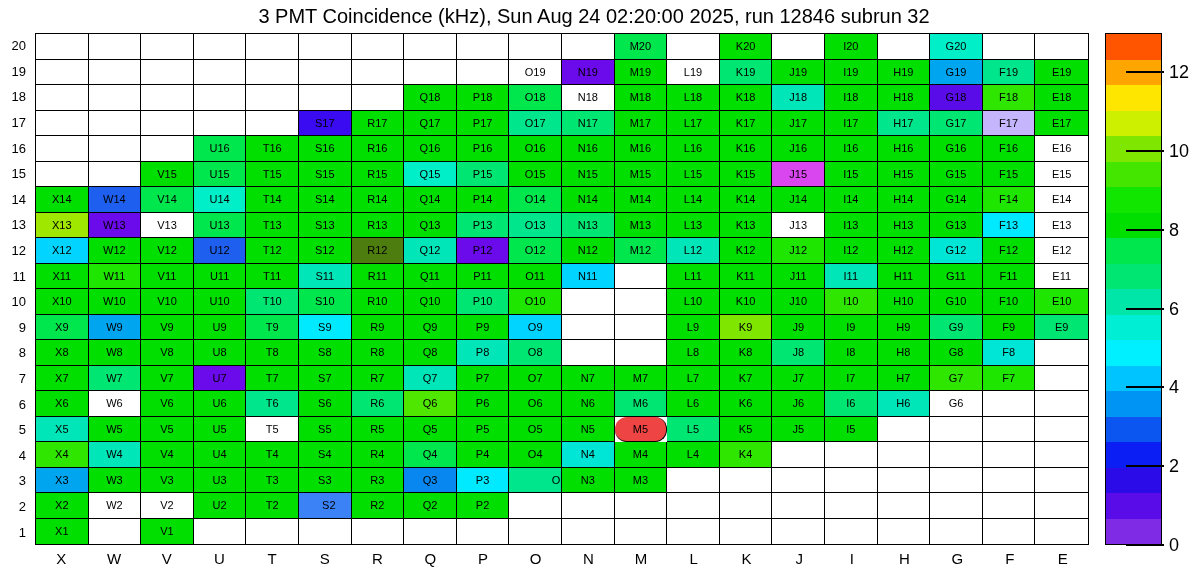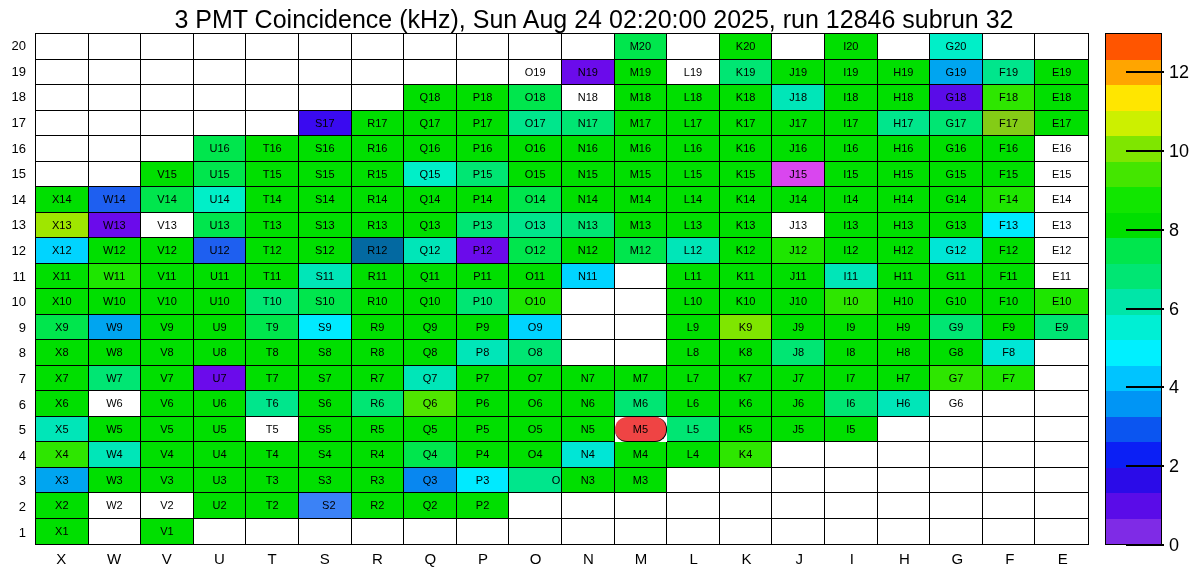--- a/index.html
+++ b/index.html
@@ -1,19 +1,19 @@
 <!DOCTYPE html>
 <html><head>
 <meta charset="utf-8">
 <style>
   html,body{margin:0;padding:0;background:#fff;}
   .canvas{position:relative;width:1196px;height:572px;background:#fff;
           font-family:"Liberation Sans",sans-serif;color:#000;overflow:hidden;}
   .title{position:absolute;top:5px;left:0;width:1188px;text-align:center;
-         font-size:25px;letter-spacing:0px;}
+         font-size:20px;letter-spacing:0px;}
   .yaxis{position:absolute;left:0;top:33px;width:28px;height:512px;
          display:flex;flex-direction:column;}
   .ylab{flex:1;display:flex;align-items:center;justify-content:flex-end;
         font-size:13px;padding-right:2px;}
   .grid{position:absolute;left:35px;top:33px;width:1054px;height:512px;
         border:1px solid #000;box-sizing:border-box;display:grid;
         grid-template-columns:repeat(20,1fr);grid-template-rows:repeat(20,1fr);}
   .cell{border-right:1px solid #000;border-bottom:1px solid #000;
         box-sizing:border-box;display:flex;align-items:center;justify-content:center;
         font-size:11px;background:#fff;overflow:hidden;}
@@ -128,21 +128,21 @@
       <div class="cell" style="background: rgb(0, 223, 0);">P17</div>
       <div class="cell" style="background: rgb(0, 230, 140);">O17</div>
       <div class="cell" style="background: rgb(0, 230, 115);">N17</div>
       <div class="cell" style="background: rgb(0, 223, 0);">M17</div>
       <div class="cell" style="background: rgb(0, 223, 0);">L17</div>
       <div class="cell" style="background: rgb(0, 223, 0);">K17</div>
       <div class="cell" style="background: rgb(0, 223, 0);">J17</div>
       <div class="cell" style="background: rgb(0, 223, 0);">I17</div>
       <div class="cell" style="background: rgb(0, 230, 140);">H17</div>
       <div class="cell" style="background: rgb(0, 230, 115);">G17</div>
-      <div class="cell" style="background: #84cc16;">F17</div>
+      <div class="cell" style="background: #c4b5fd;">F17</div>
       <div class="cell" style="background: rgb(0, 223, 0);">E17</div>
       <div class="cell"></div>
       <div class="cell"></div>
       <div class="cell"></div>
       <div class="cell" style="background: rgb(0, 230, 77);">U16</div>
       <div class="cell" style="background: rgb(0, 223, 0);">T16</div>
       <div class="cell" style="background: rgb(0, 223, 0);">S16</div>
       <div class="cell" style="background: rgb(0, 223, 0);">R16</div>
       <div class="cell" style="background: rgb(0, 223, 0);">Q16</div>
       <div class="cell" style="background: rgb(0, 223, 0);">P16</div>
@@ -216,21 +216,21 @@
       <div class="cell" style="background: rgb(0, 223, 0);">H13</div>
       <div class="cell" style="background: rgb(0, 223, 0);">G13</div>
       <div class="cell" style="background: rgb(0, 234, 255);">F13</div>
       <div class="cell" style="background: rgb(255, 255, 255);">E13</div>
       <div class="cell" style="background: rgb(0, 212, 255);">X12</div>
       <div class="cell" style="background: rgb(0, 223, 0);">W12</div>
       <div class="cell" style="background: rgb(0, 223, 0);">V12</div>
       <div class="cell" style="background: rgb(30, 95, 240);">U12</div>
       <div class="cell" style="background: rgb(0, 223, 0);">T12</div>
       <div class="cell" style="background: rgb(0, 223, 0);">S12</div>
-      <div class="cell" style="background: #0369a1;">R12</div>
+      <div class="cell" style="background: #4d7c0f;">R12</div>
       <div class="cell" style="background: rgb(0, 230, 184);">Q12</div>
       <div class="cell" style="background: rgb(107, 11, 235);">P12</div>
       <div class="cell" style="background: rgb(0, 230, 77);">O12</div>
       <div class="cell" style="background: rgb(0, 223, 0);">N12</div>
       <div class="cell" style="background: rgb(0, 230, 77);">M12</div>
       <div class="cell" style="background: rgb(0, 230, 184);">L12</div>
       <div class="cell" style="background: rgb(0, 223, 0);">K12</div>
       <div class="cell" style="background: rgb(30, 230, 0);">J12</div>
       <div class="cell" style="background: rgb(0, 223, 0);">I12</div>
       <div class="cell" style="background: rgb(0, 223, 0);">H12</div>

